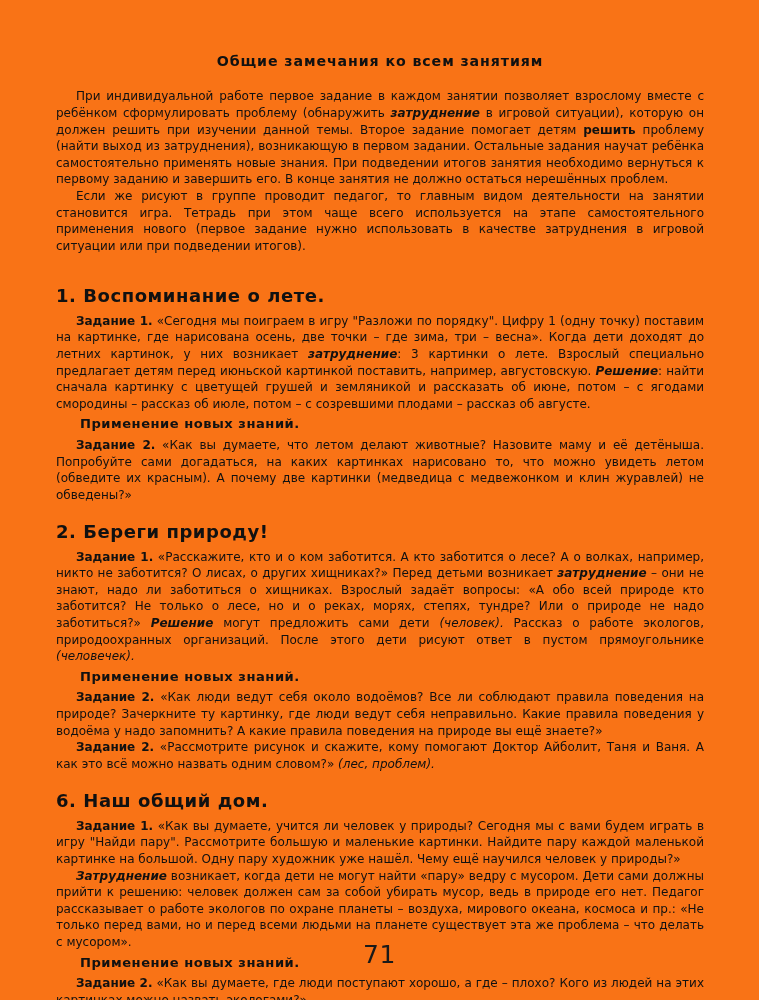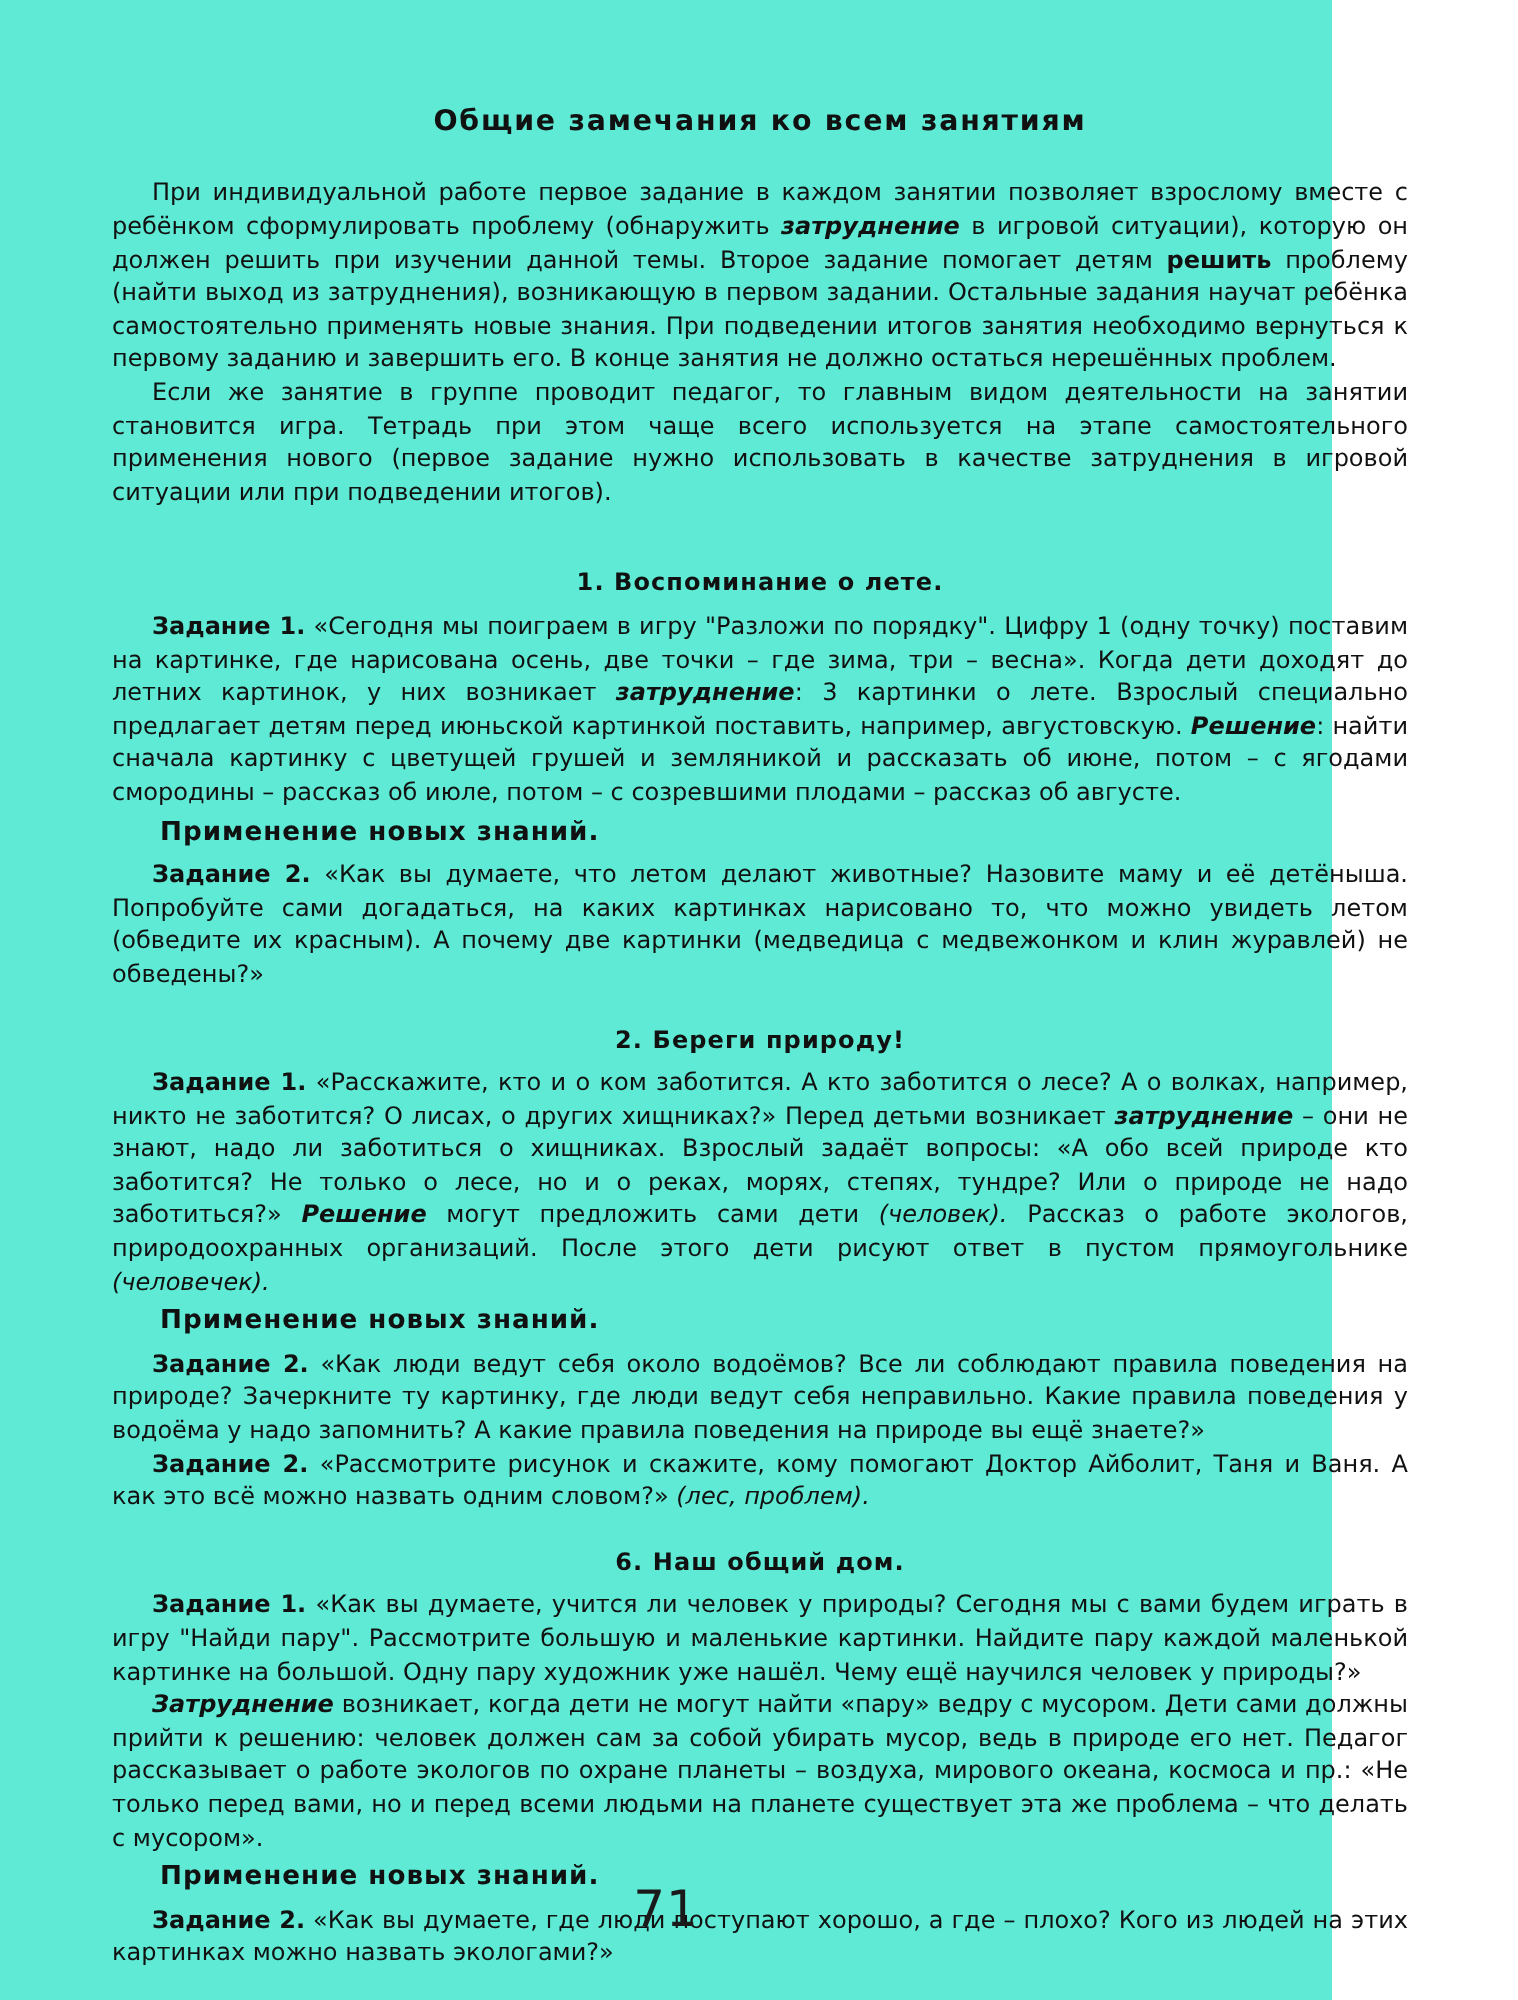--- a/index.html
+++ b/index.html
@@ -9,44 +9,44 @@
   }
   body {
     width: 759px;
     height: 1000px;
     font-family: "DejaVu Sans", sans-serif;
     color: #111111;
     overflow: hidden;
   }
   .page {
     position: relative;
-    width: 666px;
+    width: 759px;
     height: 1000px;
-    background: #5eead4;
+    background: #f97316;
     box-sizing: border-box;
     padding: 4px;
   }
   .content {
     position: absolute;
     left: 56px;
     top: 52px;
     width: 648px;
   }
   .doc-title {
     font-size: 14.2px;
     font-weight: bold;
     text-align: center;
     letter-spacing: 0.9px;
     margin: 0 0 18px 0;
     line-height: 1.3;
   }
   .section-heading {
-    font-size: 12px;
+    font-size: 18px;
     font-weight: bold;
-    text-align: center;
+    text-align: left;
     letter-spacing: 0.55px;
     margin: 17px 0 5px 0;
     line-height: 1.3;
   }
   p.para {
     font-size: 12px;
     line-height: 16.6px;
     text-align: justify;
     text-justify: inter-word;
     margin: 0;
@@ -83,21 +83,21 @@
 </head>
 <body>
 
 <div class="page">
   <div class="content">
 
     <h1 class="doc-title">Общие замечания ко всем занятиям</h1>
 
     <p class="para"><span>При индивидуальной работе первое задание в каждом занятии позволяет взрослому вместе с ребёнком сформулировать проблему (обнаружить </span><span class="bi">затруднение</span><span> в игровой ситуации), которую он должен решить при изучении данной темы. Второе задание помогает детям </span><span class="b">решить</span><span> проблему (найти выход из затруднения), возникающую в первом задании. Остальные задания научат ребёнка самостоятельно применять новые знания. При подведении итогов занятия необходимо вернуться к первому заданию и завершить его. В конце занятия не должно остаться нерешённых проблем.</span></p>
 
-    <p class="para">Если же занятие в группе проводит педагог, то главным видом деятельности на занятии становится игра. Тетрадь при этом чаще всего используется на этапе самостоятельного применения нового (первое задание нужно использовать в качестве затруднения в игровой ситуации или при подведении итогов).</p>
+    <p class="para">Если же рисуют в группе проводит педагог, то главным видом деятельности на занятии становится игра. Тетрадь при этом чаще всего используется на этапе самостоятельного применения нового (первое задание нужно использовать в качестве затруднения в игровой ситуации или при подведении итогов).</p>
 
     <div class="gap-md"></div>
 
     <div id="sections-container">
         <div class="section-heading">1. Воспоминание о лете.</div>
         <p class="para"><span class="b">Задание 1.</span><span> «Сегодня мы поиграем в игру "Разложи по порядку". Цифру 1 (одну точку) поставим на картинке, где нарисована осень, две точки – где зима, три – весна». Когда дети доходят до летних картинок, у них возникает </span><span class="bi">затруднение</span><span>: 3 картинки о лете. Взрослый специально предлагает детям перед июньской картинкой поставить, например, августовскую. </span><span class="bi">Решение</span><span>: найти сначала картинку с цветущей грушей и земляникой и рассказать об июне, потом – с ягодами смородины – рассказ об июле, потом – с созревшими плодами – рассказ об августе.</span></p>
         <p class="subhead">Применение новых знаний.</p>
         <p class="para"><span class="b">Задание 2.</span><span> «Как вы думаете, что летом делают животные? Назовите маму и её детёныша. Попробуйте сами догадаться, на каких картинках нарисовано то, что можно увидеть летом (обведите их красным). А почему две картинки (медведица с медвежонком и клин журавлей) не обведены?»</span></p>
         <div class="section-heading">2. Береги природу!</div>
         <p class="para"><span class="b">Задание 1.</span><span> «Расскажите, кто и о ком заботится. А кто заботится о лесе? А о волках, например, никто не заботится? О лисах, о других хищниках?» Перед детьми возникает </span><span class="bi">затруднение</span><span> – они не знают, надо ли заботиться о хищниках. Взрослый задаёт вопросы: «А обо всей природе кто заботится? Не только о лесе, но и о реках, морях, степях, тундре? Или о природе не надо заботиться?» </span><span class="bi">Решение</span><span> могут предложить сами дети <i>(человек).</i> Рассказ о работе экологов, природоохранных организаций. После этого дети рисуют ответ в пустом прямоугольнике <i>(человечек).</i></span></p>

